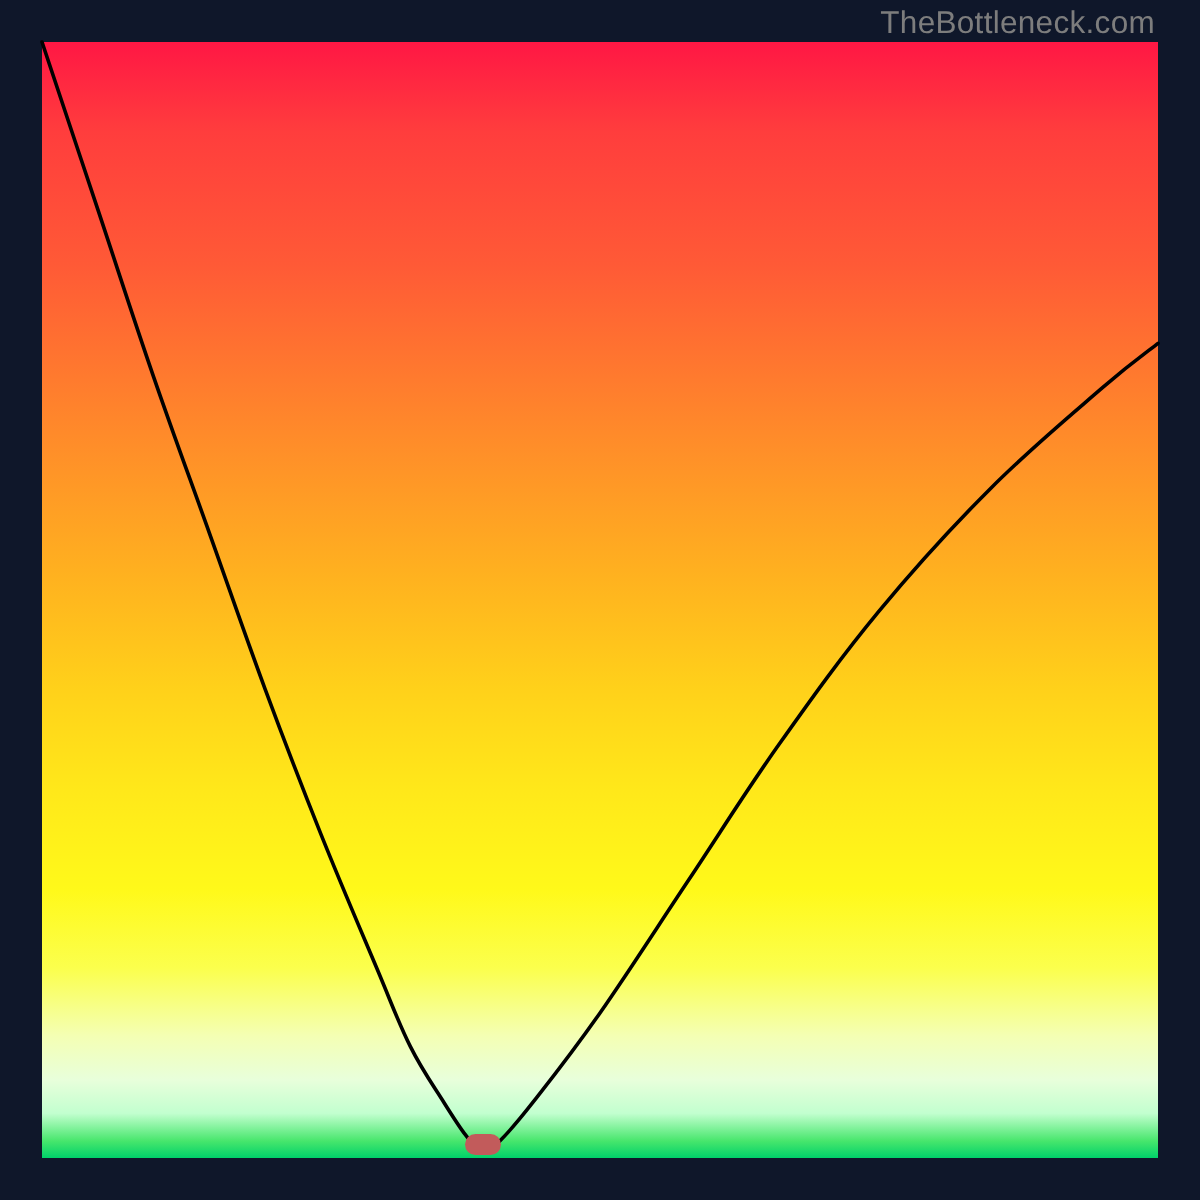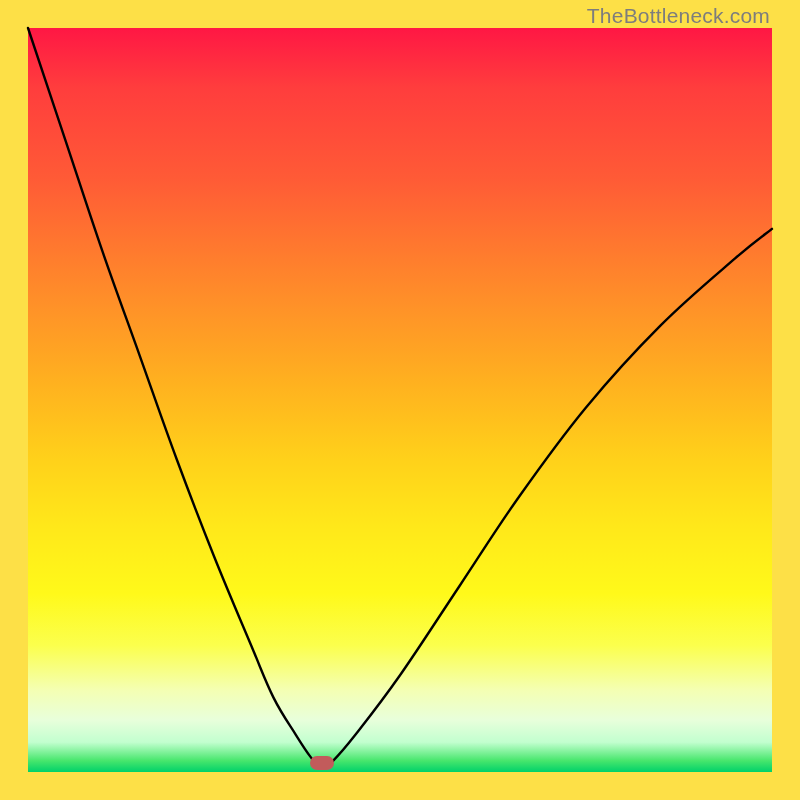--- a/index.html
+++ b/index.html
@@ -8,21 +8,21 @@
     width: 800px;
     height: 800px;
     overflow: hidden;
     background: #000;
     font-family: Arial, Helvetica, sans-serif;
   }
   .frame {
     position: relative;
     width: 800px;
     height: 800px;
-    background: #fde047;
+    background: #0f172a;
   }
   .plot-area {
     position: absolute;
     left: 28px;
     top: 28px;
     width: 744px;
     height: 744px;
     background: linear-gradient(to bottom,
       #ff1744 0%,
       #ff3d3d 8%,

